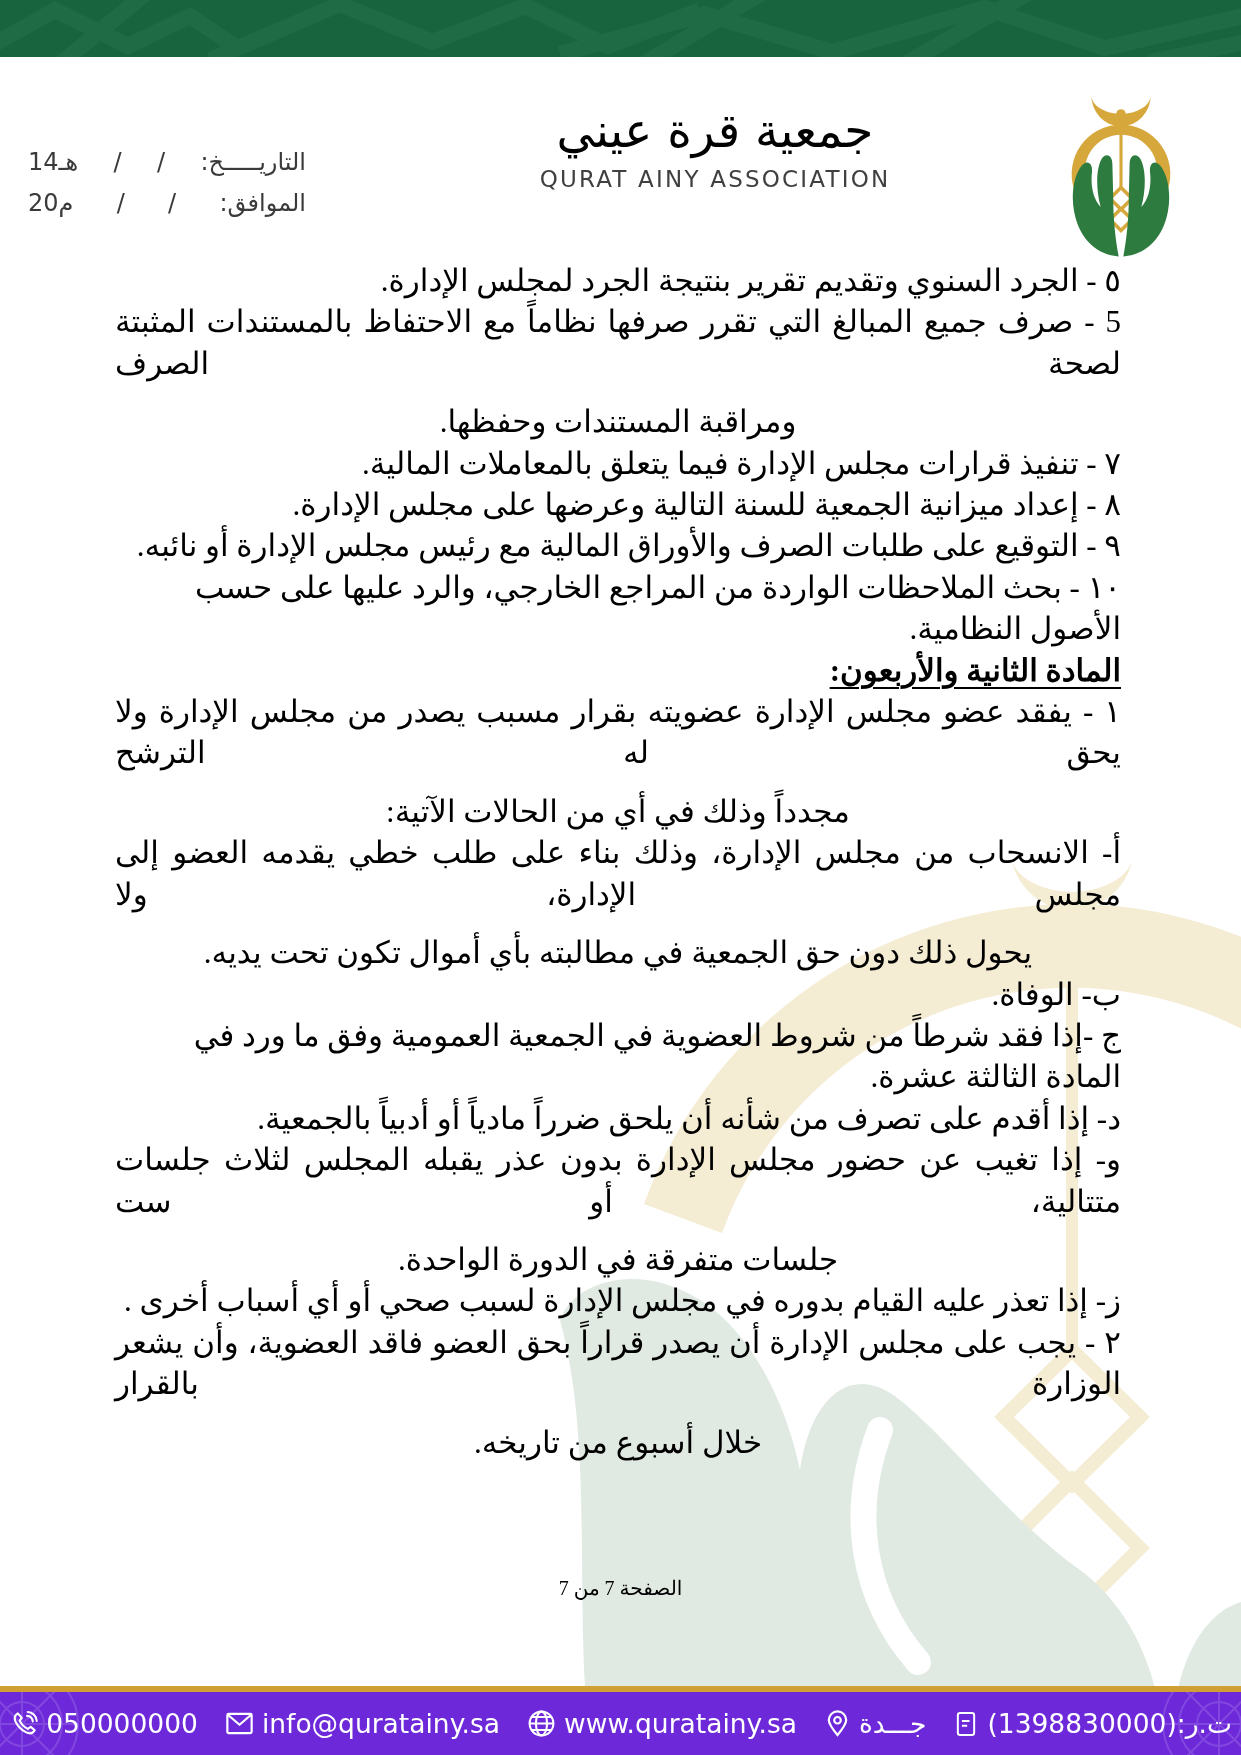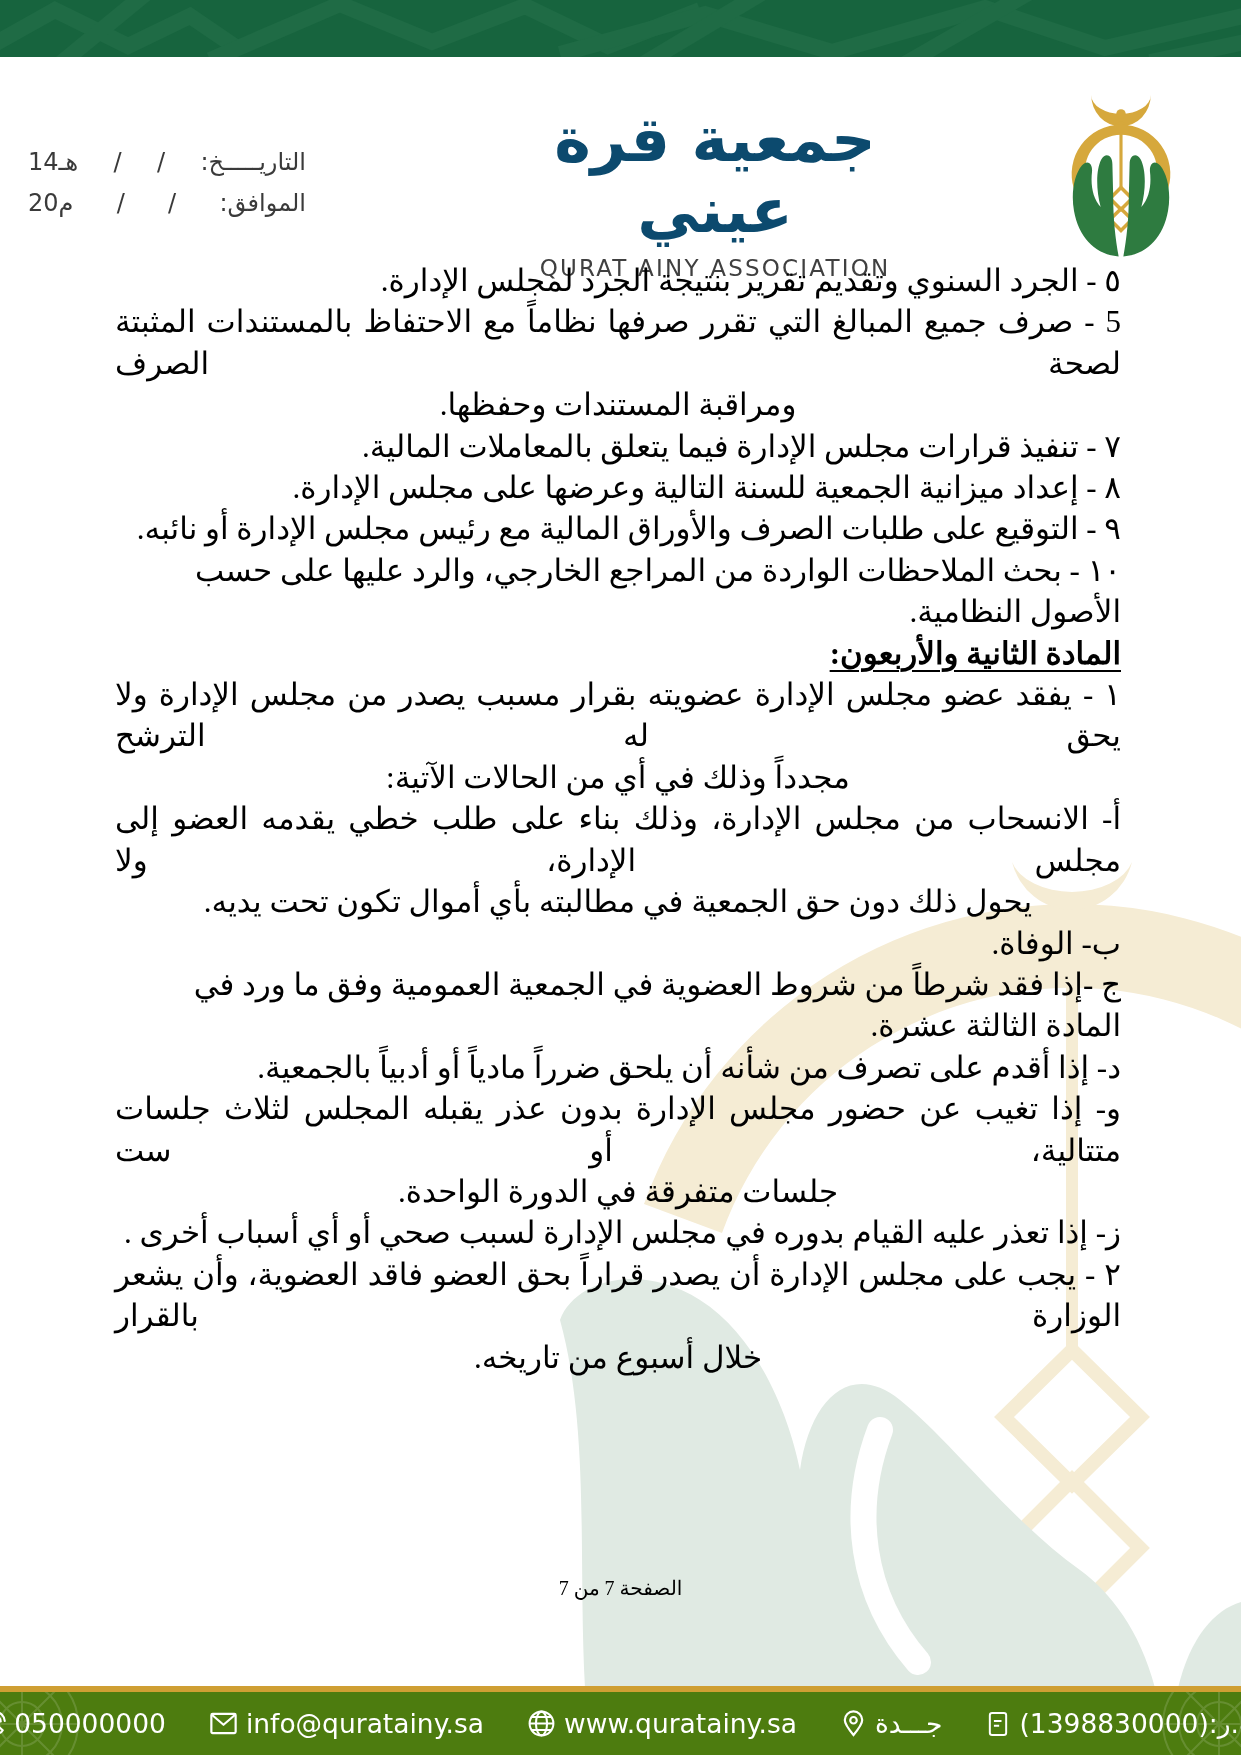--- a/index.html
+++ b/index.html
@@ -4,42 +4,42 @@
 <style>
   html,body{margin:0;padding:0;background:#888;}
   .page{position:relative;width:1241px;height:1755px;margin:0 auto;background:#ffffff;overflow:hidden;
         font-family:"DejaVu Sans","Liberation Sans",sans-serif;}
   
   .top-band{position:absolute;left:0;top:0;width:1241px;height:57px;background:#17643E;overflow:hidden;}
   .top-band svg{display:block;}
   
   .logo-box{position:absolute;top:70px;right:34px;width:172px;height:188px;}
   .header-text{position:absolute;top:104px;right:330px;width:392px;text-align:center;}
-  .title-ar{font-size:62px;font-weight:bold;color:#0c4a6e;line-height:1.15;direction:rtl;}
+  .title-ar{font-size:47px;font-weight:normal;color:#000000;line-height:1.15;direction:rtl;}
   .title-en{font-size:23px;color:#404040;letter-spacing:2.2px;margin-top:8px;white-space:nowrap;}
   .date-block{position:absolute;top:148px;left:28px;width:278px;color:#3a3a3a;font-size:24px;direction:rtl;}
   .date-row{display:flex;justify-content:space-between;align-items:baseline;margin-bottom:13px;}
   
   .body-text{position:absolute;top:260px;left:115px;width:1006px;direction:rtl;color:#000;
              font-family:"Liberation Serif","DejaVu Serif",serif;font-size:31px;z-index:2;}
   .body-line{min-height:41.4px;line-height:41.4px;}
   .body-line.align-right{text-align:right;}
-  .body-line.align-center{text-align:center;}
+  .body-line.align-center{text-align:center;margin-top:17px;}
   .body-line.align-justify{text-align:justify;text-align-last:justify;}
   .body-line.underlined{text-decoration:underline;text-underline-offset:6px;text-decoration-thickness:2px;}
   .body-line.gap-after{font-weight:bold;}
   
   .watermark{position:absolute;inset:0;z-index:0;pointer-events:none;}
   
   .page-number{position:absolute;top:1576px;left:0;width:1241px;text-align:center;direction:rtl;
                font-family:"Liberation Serif","DejaVu Serif",serif;font-size:20px;color:#000;z-index:2;}
   
   .gold-line{position:absolute;left:0;top:1686px;width:1241px;height:6px;background:#CF9F33;z-index:3;}
-  .footer-bar{position:absolute;left:0;top:1692px;width:1241px;height:63px;background:#4d7c0f;z-index:3;
-              display:flex;align-items:center;justify-content:center;gap:42px;color:#fff;overflow:hidden;}
+  .footer-bar{position:absolute;left:0;top:1692px;width:1241px;height:63px;background:#6d28d9;z-index:3;
+              display:flex;align-items:center;justify-content:center;gap:26px;color:#fff;overflow:hidden;}
   .bar-item{display:flex;align-items:center;gap:7px;font-size:26.5px;white-space:nowrap;z-index:2;}
   .bar-item svg{display:block;}
   .bar-ornament{position:absolute;top:50%;transform:translateY(-50%);opacity:0.14;z-index:1;}
   .bar-ornament.left{left:-38px;} .bar-ornament.right{right:-38px;}
   
   .fill-gold{fill:#D6A83C;} .stroke-gold{stroke:#D6A83C;fill:none;}
   .fill-hand{fill:#2E7B40;}
 </style>
 </head>
 <body>

